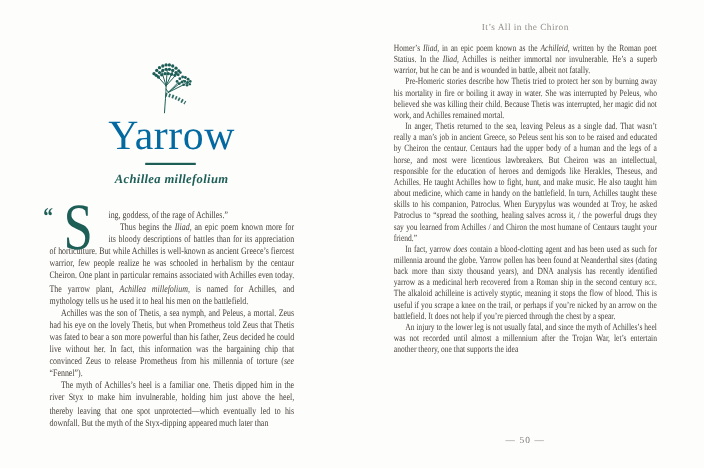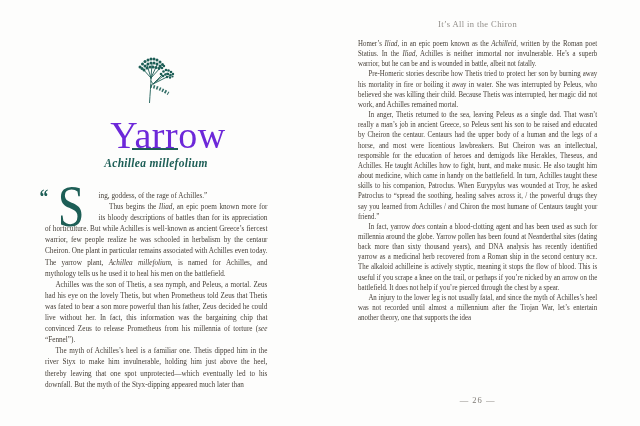--- a/index.html
+++ b/index.html
@@ -6,23 +6,23 @@
   .spread {
     position:relative; width:640px; height:426px;
     background:#fdfdfc; overflow:hidden;
     font-family:"Liberation Serif", serif;
     color:#474039;
     -webkit-font-smoothing:antialiased;
   }
   
   .plant { position:absolute; left:134px; top:55px; }
   .chapter-title {
-    position:absolute; left:45px; top:101px; width:222px; margin:12px;
+    position:absolute; left:45px; top:101px; width:222px; margin:0;
     text-align:center; font-size:38px; font-weight:normal;
-    letter-spacing:0.5px; color:#6d28d9;
+    letter-spacing:0.5px; color:#0369a1;
   }
   .title-rule {
     position:absolute; left:132px; top:148px; width:46px; height:2px;
     background:#1d5e56;
   }
   .latin-name {
     position:absolute; left:45px; top:157px; width:222px; margin:0;
     text-align:center; font-size:11.5px; font-style:italic; font-weight:bold;
     letter-spacing:0.3px; color:#1d5e56;
   }
@@ -144,15 +144,15 @@
   <div class="running-header">It’s All in the Chiron</div>
 
   <div class="body-text right-body">
     <p class="noindent"><span>Homer’s </span><i>Iliad</i><span>, in an epic poem known as the </span><i>Achilleid</i><span>, written by the Roman poet Statius. In the </span><i>Iliad</i><span>, Achilles is neither immortal nor invulnerable. He’s a superb warrior, but he can be and is wounded in battle, albeit not fatally.</span></p>
     <p><span>Pre-Homeric stories describe how Thetis tried to protect her son by burning away his mortality in fire or boiling it away in water. She was interrupted by Peleus, who believed she was killing their child. Because Thetis was interrupted, her magic did not work, and Achilles remained mortal.</span></p>
     <p><span>In anger, Thetis returned to the sea, leaving Peleus as a single dad. That wasn’t really a man’s job in ancient Greece, so Peleus sent his son to be raised and educated by Cheiron the centaur. Centaurs had the upper body of a human and the legs of a horse, and most were licentious lawbreakers. But Cheiron was an intellectual, responsible for the education of heroes and demigods like Herakles, Theseus, and Achilles. He taught Achilles how to fight, hunt, and make music. He also taught him about medicine, which came in handy on the battlefield. In turn, Achilles taught these skills to his companion, Patroclus. When Eurypylus was wounded at Troy, he asked Patroclus to “spread the soothing, healing salves across it, / the powerful drugs they say you learned from Achilles / and Chiron the most humane of Centaurs taught your friend.”</span></p>
     <p><span>In fact, yarrow </span><i>does</i><span> contain a blood-clotting agent and has been used as such for millennia around the globe. Yarrow pollen has been found at Neanderthal sites (dating back more than sixty thousand years), and DNA analysis has recently identified yarrow as a medicinal herb recovered from a Roman ship in the second century </span><span class="sc">bce</span><span>. The alkaloid achilleine is actively styptic, meaning it stops the flow of blood. This is useful if you scrape a knee on the trail, or perhaps if you’re nicked by an arrow on the battlefield. It does not help if you’re pierced through the chest by a spear.</span></p>
     <p><span>An injury to the lower leg is not usually fatal, and since the myth of Achilles’s heel was not recorded until almost a millennium after the Trojan War, let’s entertain another theory, one that supports the idea</span></p>
   </div>
 
-  <div class="page-number">— 26 —</div>
+  <div class="page-number">— 50 —</div>
 
 </div>
 
 </body></html>

